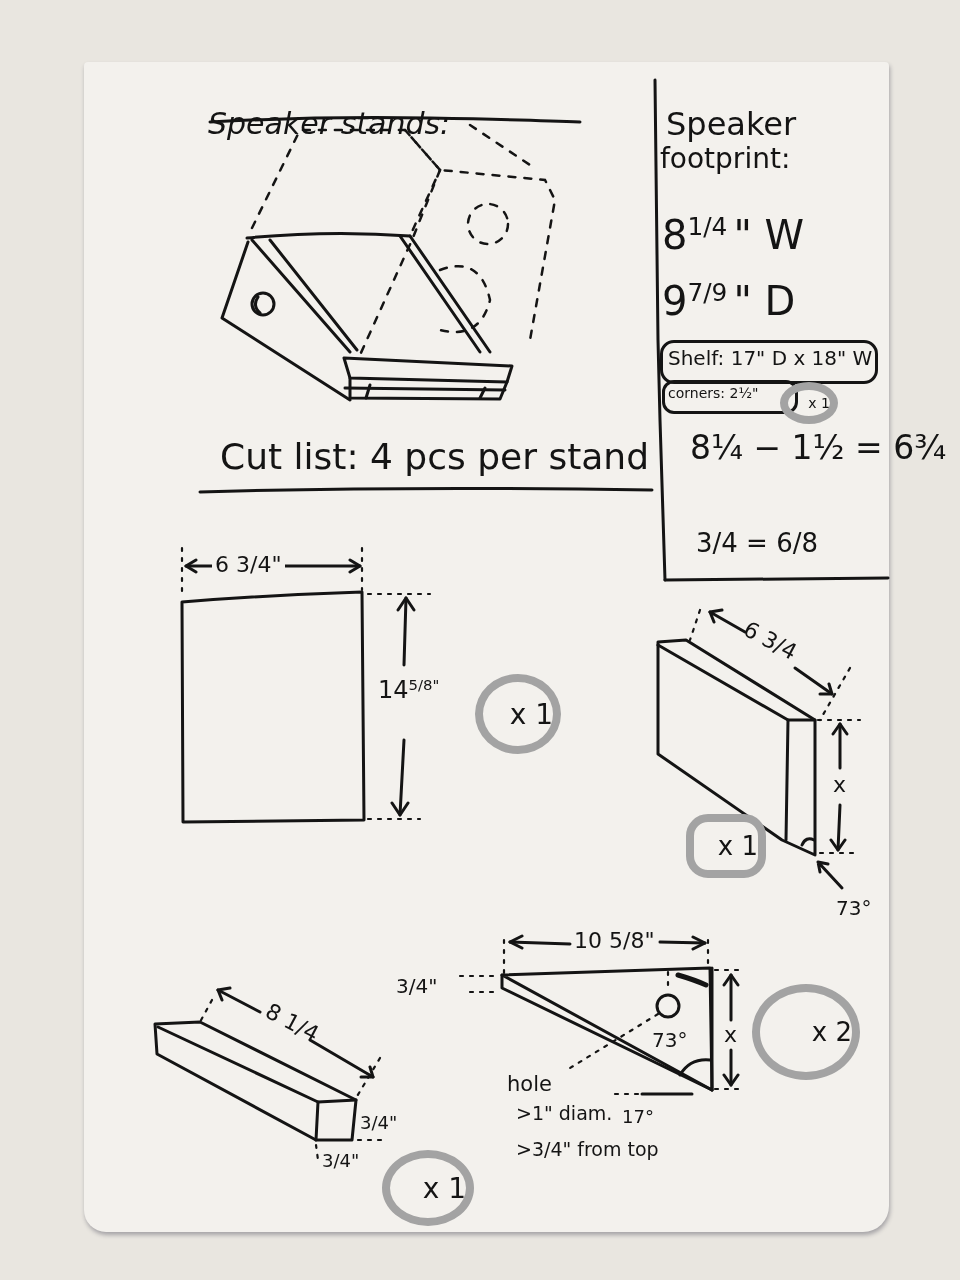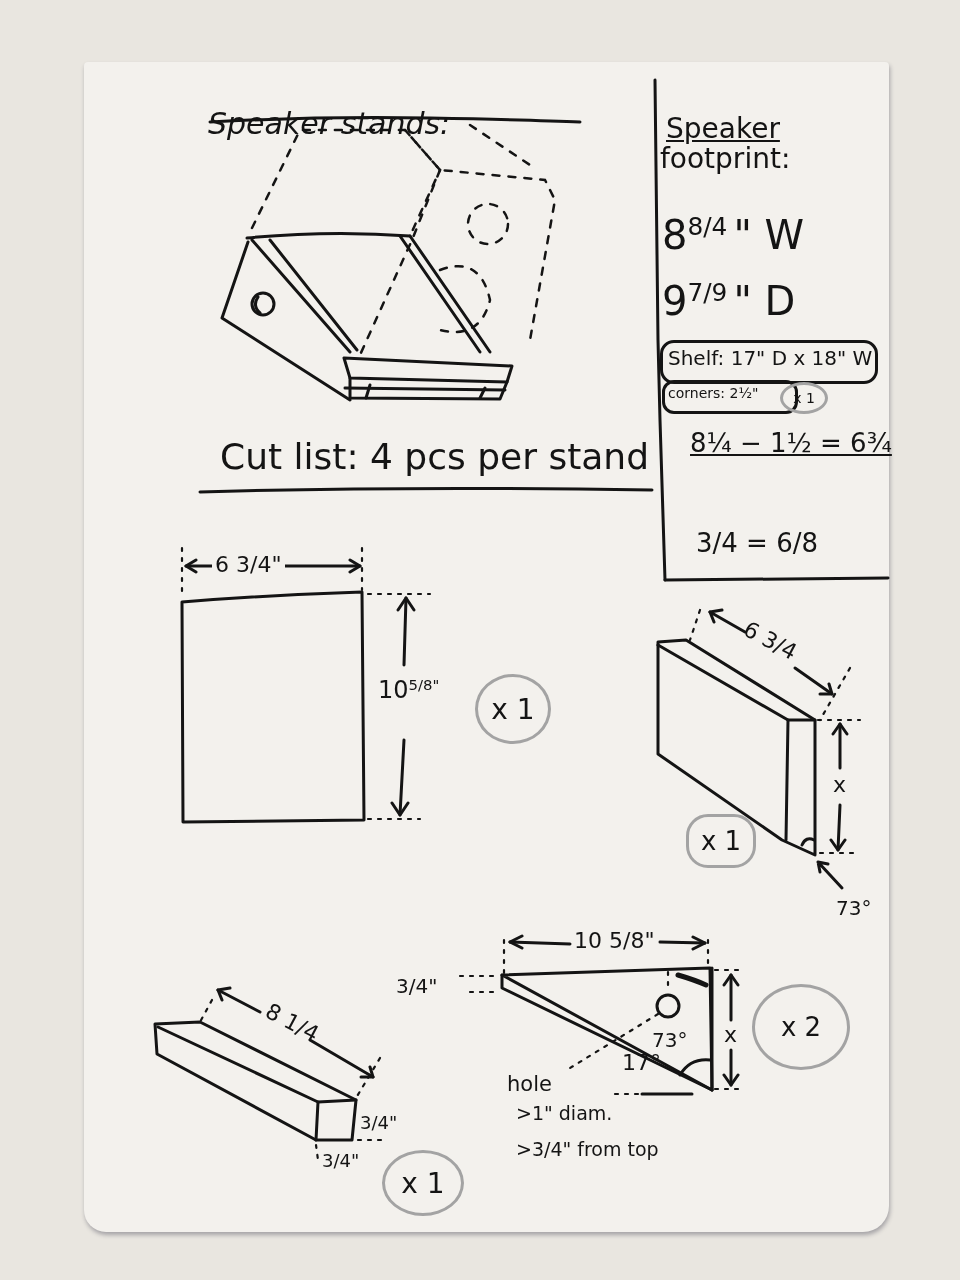--- a/index.html
+++ b/index.html
@@ -13,21 +13,21 @@
       background: #f3f1ed;
       border-radius: 4px 4px 26px 22px;
       box-shadow: 1px 3px 4px rgba(40,40,60,0.35);
     }
     .ink { color: #141414; font-family: "DejaVu Sans", sans-serif; position: absolute; white-space: nowrap; }
     svg.draw { position: absolute; left: 0; top: 0; width: 960px; height: 1280px; }
     svg.draw .s { stroke: #141414; stroke-width: 3; fill: none; stroke-linecap: round; stroke-linejoin: round; }
     svg.draw .d { stroke: #141414; stroke-width: 2.5; fill: none; stroke-dasharray: 7 9; stroke-linecap: round; }
     svg.draw .dot { stroke: #141414; stroke-width: 2.2; fill: none; stroke-dasharray: 3 7; stroke-linecap: round; }
     .sup { font-size: 0.62em; vertical-align: 0.55em; }
-    .badge { position: absolute; border: 3px solid #a3a3a3; border-radius: 50%; display: flex; align-items: center; justify-content: center; color: #141414; }
+    .badge { position: absolute; border: 8px solid #a3a3a3; border-radius: 50%; display: flex; align-items: center; justify-content: flex-end; color: #141414; }
     .boxed { position: absolute; border: 3px solid #141414; border-radius: 14px; }
   </style>
 </head>
 <body>
 
 <div class="paper"></div>
 
 <svg class="draw" viewBox="0 0 960 1280">
 
   <path class="s" d="M210 122 Q320 116 430 118 T580 122"></path>
@@ -110,64 +110,64 @@
     <path class="dot" d="M212 1000 L200 1022 M380 1058 L356 1098"></path>
     <path class="s" d="M218 990 L260 1012 M310 1040 L373 1077"></path>
     <path class="s" d="M218 990 l12 -2 M218 990 l4 10 M373 1077 l-12 0 M373 1077 l-3 -10"></path>
     <path class="dot" d="M358 1140 L385 1140"></path>
     <path class="dot" d="M316 1145 L318 1160"></path>
   </g>
 </svg>
 
 <div class="ink" style="left:208px; top:80px; font-size:30px; font-style:italic;margin-top:26px;">Speaker stands:</div>
 
-<div class="ink" style="left:666px; top:112px; font-size:28px;text-decoration:underline;">Speaker</div>
+<div class="ink" style="left:666px; top:105px; font-size:32px;">Speaker</div>
 <div class="ink" style="left:660px; top:142px; font-size:28px;">footprint:</div>
 
 <div class="ink" style="left:662px; top:212px; font-size:40px;">
-  <span>8</span><span class="sup">8/4</span><span style="margin-left:6px;">" W</span>
+  <span>8</span><span class="sup">1/4</span><span style="margin-left:6px;">" W</span>
 </div>
 <div class="ink" style="left:662px; top:278px; font-size:40px;">
   <span>9</span><span class="sup">7/9</span><span style="margin-left:6px;">" D</span>
 </div>
 
 <div class="boxed" style="left:660px; top:340px; width:212px; height:38px;"></div>
 <div class="ink" style="left:668px; top:346px; font-size:20px;">Shelf: 17" D x 18" W</div>
 
 <div class="boxed" style="left:662px; top:380px; width:130px; height:28px; border-radius:12px;"></div>
 <div class="ink" style="left:668px; top:385px; font-size:14px;">corners: 2½"</div>
 <div class="badge" style="left:780px; top:382px; width:42px; height:26px; font-size:14px;">
   <span>x 1</span>
 </div>
 
-<div class="ink" style="left:690px; top:428px; font-size:26px;text-decoration:underline;">8¼ − 1½ = 6¾</div>
+<div class="ink" style="left:690px; top:428px; font-size:33px;">8¼ − 1½ = 6¾</div>
 <div class="ink" style="left:696px; top:528px; font-size:26px;">3/4 = 6/8</div>
 
 <div class="ink" style="left:220px; top:436px; font-size:36px;">Cut list: 4 pcs per stand</div>
 
 <div class="ink" style="left:212px; top:552px; font-size:22px; background:#f3f1ed; padding:0 3px;">6 3/4"</div>
 <div class="ink" style="left:378px; top:676px; font-size:24px;">
-  <span>10</span><span class="sup">5/8"</span>
+  <span>14</span><span class="sup">5/8"</span>
 </div>
 <div class="badge" style="left:475px; top:674px; width:70px; height:64px; font-size:28px;">
   <span>x 1</span>
 </div>
 
 <div class="ink" style="left:742px; top:628px; font-size:22px; transform:rotate(28deg);">6 3/4</div>
 <div class="ink" style="left:833px; top:772px; font-size:22px;">x</div>
 <div class="ink" style="left:836px; top:896px; font-size:20px;">73°</div>
 <div class="badge" style="left:686px; top:814px; width:64px; height:48px; border-radius:22px; font-size:26px;">
   <span>x 1</span>
 </div>
 
 <div class="ink" style="left:574px; top:928px; font-size:22px;">10 5/8"</div>
 <div class="ink" style="left:396px; top:974px; font-size:20px;">3/4"</div>
 <div class="ink" style="left:724px; top:1022px; font-size:22px;">x</div>
 <div class="ink" style="left:652px; top:1028px; font-size:20px;">73°</div>
-<div class="ink" style="left:622px; top:1050px; font-size:22px;">17°</div>
+<div class="ink" style="left:622px; top:1106px; font-size:18px;">17°</div>
 <div class="badge" style="left:752px; top:984px; width:92px; height:80px; font-size:26px;">
   <span>x 2</span>
 </div>
 <div class="ink" style="left:507px; top:1072px; font-size:21px;">hole</div>
 <div class="ink" style="left:516px; top:1102px; font-size:19px;">&gt;1" diam.</div>
 <div class="ink" style="left:516px; top:1138px; font-size:19px;">&gt;3/4" from top</div>
 
 <div class="ink" style="left:264px; top:1010px; font-size:22px; transform:rotate(28deg);">8 1/4</div>
 <div class="ink" style="left:360px; top:1112px; font-size:18px;">3/4"</div>
 <div class="ink" style="left:322px; top:1150px; font-size:18px;">3/4"</div>

